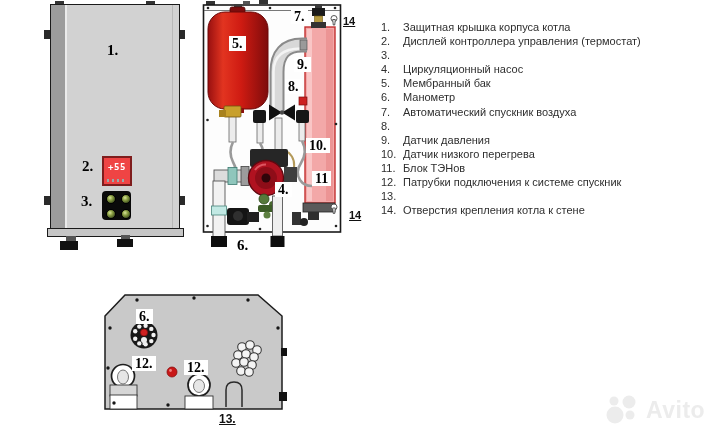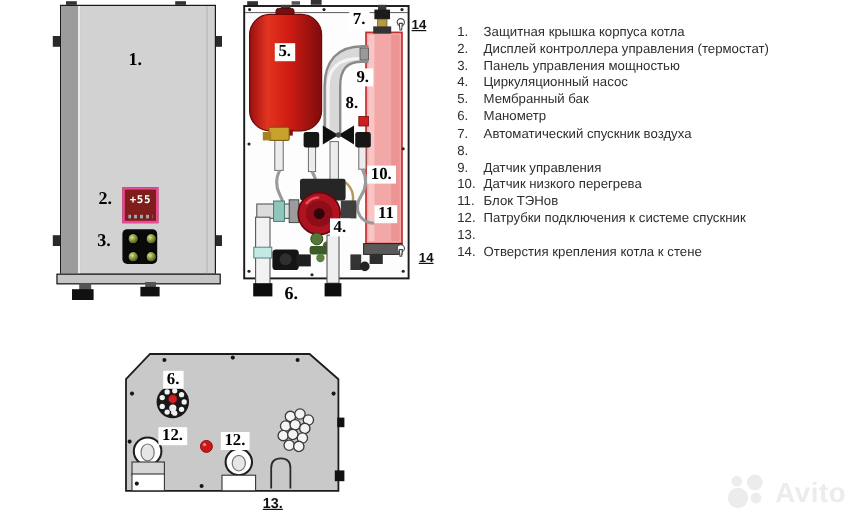--- a/index.html
+++ b/index.html
@@ -7,22 +7,22 @@
          font-family:"Liberation Sans",sans-serif;}
   .abs{position:absolute;}
   
   .front-body{position:absolute;left:50px;top:4px;width:128px;height:223px;
               background:#d2d2d2;border:1.5px solid #1a1a1a;}
   .front-strip{position:absolute;left:0;top:0;bottom:0;width:14px;background:#9c9c9c;
                border-right:2px solid #ebebeb;}
   .front-line{position:absolute;right:6px;top:0;bottom:0;width:1px;background:#b8b8b8;}
   .lug{position:absolute;width:7px;height:9px;background:#2a2a2a;}
   .toptab{position:absolute;width:9px;height:5px;background:#333;}
-  .display{position:absolute;left:102px;top:156px;width:26px;height:26px;background:#7f1d1d;
-           border:2px solid #ec4899;}
+  .display{position:absolute;left:102px;top:156px;width:26px;height:26px;background:#ef4444;
+           border:2px solid #7f1d1d;}
   .display-value{position:absolute;left:0;right:0;top:4px;text-align:center;color:#fff;
                  font:bold 9px/10px "DejaVu Sans Mono",monospace;letter-spacing:0.5px;}
   .display-ticks{position:absolute;left:3px;right:3px;bottom:2px;height:3px;
                  background:repeating-linear-gradient(90deg,#9aa 0 2px,transparent 2px 5px);}
   .panel3{position:absolute;left:102px;top:191px;width:29px;height:29px;background:#0a0a0a;
           border-radius:4px;display:grid;grid-template-columns:10px 10px;gap:3px 5px;
           padding:3px 0 0 4px;box-sizing:border-box;}
   .knob{width:10px;height:10px;border-radius:50%;border:1px solid #000;box-sizing:border-box;
         background:radial-gradient(circle at 38% 35%,#d9e49a 0%,#8ba043 35%,#55662a 65%,#141d08 100%);}
   .bottom-strip{position:absolute;left:47px;top:228px;width:135px;height:7px;background:#c6c6c6;
@@ -285,21 +285,20 @@
     <div class="legend-row">
         <span class="legend-num">1.</span>
         <span>Защитная крышка корпуса котла</span>
       </div>
     <div class="legend-row">
         <span class="legend-num">2.</span>
         <span>Дисплей контроллера управления (термостат)</span>
       </div>
     <div class="legend-row">
         <span class="legend-num">3.</span>
-        <span>Панель управления мощностью</span>
       </div>
     <div class="legend-row">
         <span class="legend-num">4.</span>
         <span>Циркуляционный насос</span>
       </div>
     <div class="legend-row">
         <span class="legend-num">5.</span>
         <span>Мембранный бак</span>
       </div>
     <div class="legend-row">
@@ -308,21 +307,21 @@
       </div>
     <div class="legend-row">
         <span class="legend-num">7.</span>
         <span>Автоматический спускник воздуха</span>
       </div>
     <div class="legend-row">
         <span class="legend-num">8.</span>
       </div>
     <div class="legend-row">
         <span class="legend-num">9.</span>
-        <span>Датчик управления</span>
+        <span>Датчик давления</span>
       </div>
     <div class="legend-row">
         <span class="legend-num">10.</span>
         <span>Датчик низкого перегрева</span>
       </div>
     <div class="legend-row">
         <span class="legend-num">11.</span>
         <span>Блок ТЭНов</span>
       </div>
     <div class="legend-row">

